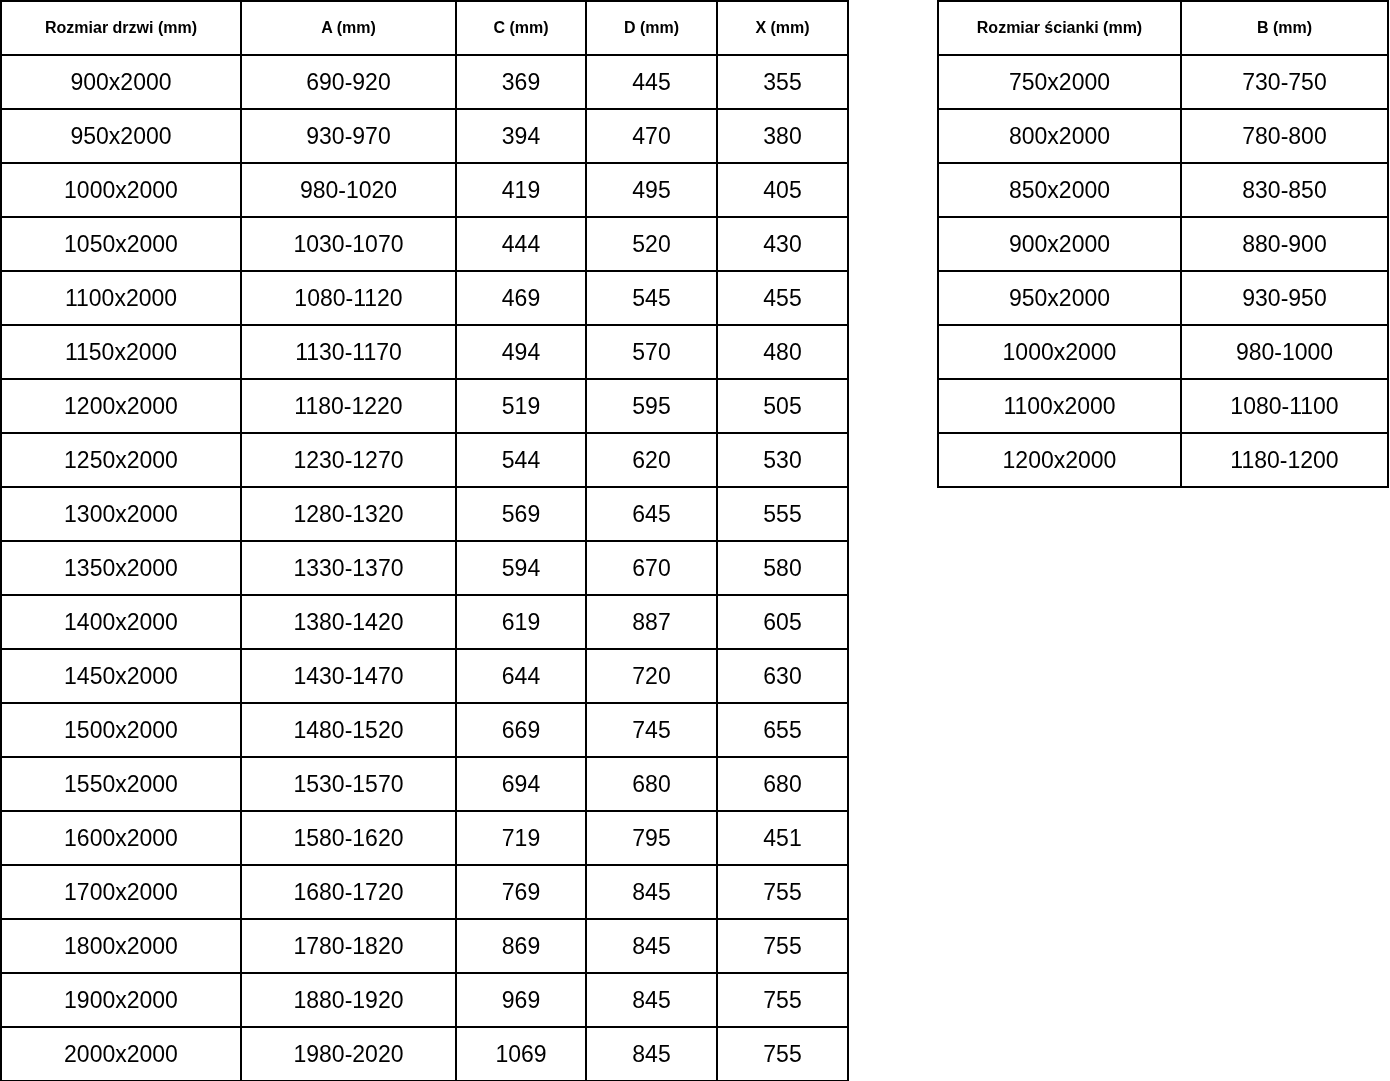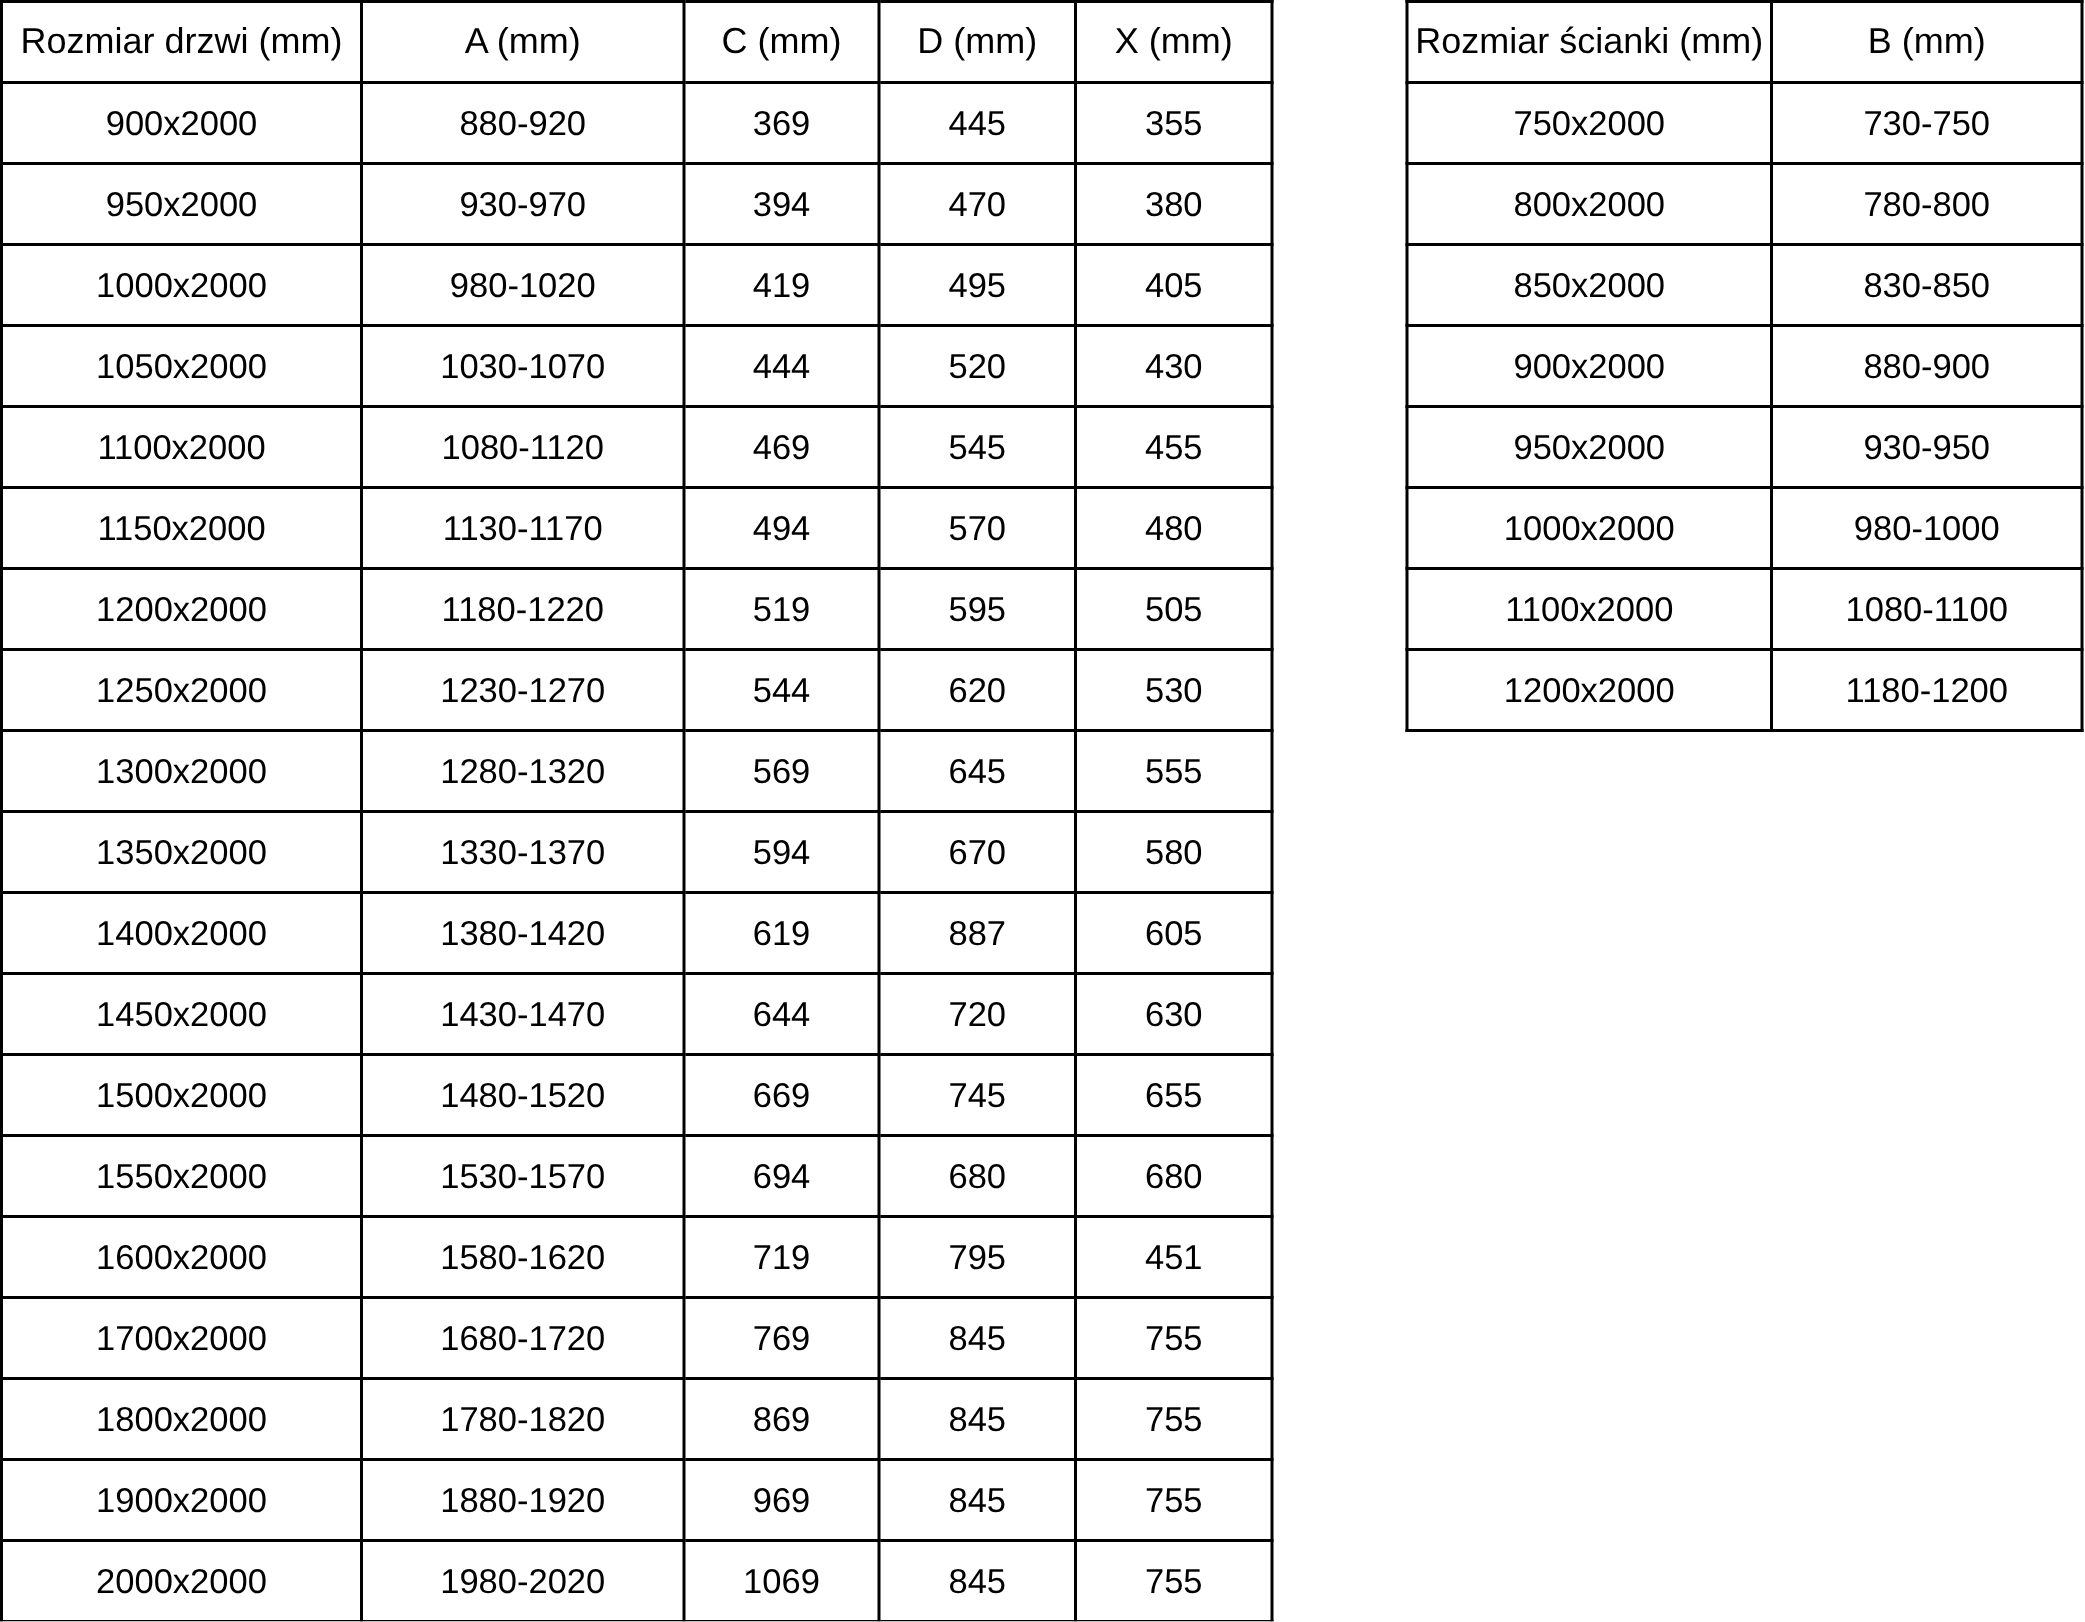--- a/index.html
+++ b/index.html
@@ -27,22 +27,22 @@
   }
   th, td {
     border: 2px solid #000000;
     text-align: center;
     vertical-align: middle;
     padding: 0;
     overflow: hidden;
     white-space: nowrap;
   }
   th {
-    font-size: 24px;
-    font-weight: normal;
+    font-size: 16px;
+    font-weight: bold;
   }
   td {
     font-size: 23px;
     font-weight: normal;
   }
   tr { height: 54px; }
   .t-doors { width: 847px; }
   .t-walls { width: 450px; margin-left: 88px; padding-left: 27px; }
 </style>
 </head>
@@ -64,21 +64,21 @@
             <th>Rozmiar drzwi (mm)</th>
             <th>A (mm)</th>
             <th>C (mm)</th>
             <th>D (mm)</th>
             <th>X (mm)</th>
           </tr>
       </thead>
       <tbody>
           <tr>
             <td>900x2000</td>
-            <td>880-920</td>
+            <td>690-920</td>
             <td>369</td>
             <td>445</td>
             <td>355</td>
           </tr>
           <tr>
             <td>950x2000</td>
             <td>930-970</td>
             <td>394</td>
             <td>470</td>
             <td>380</td>

